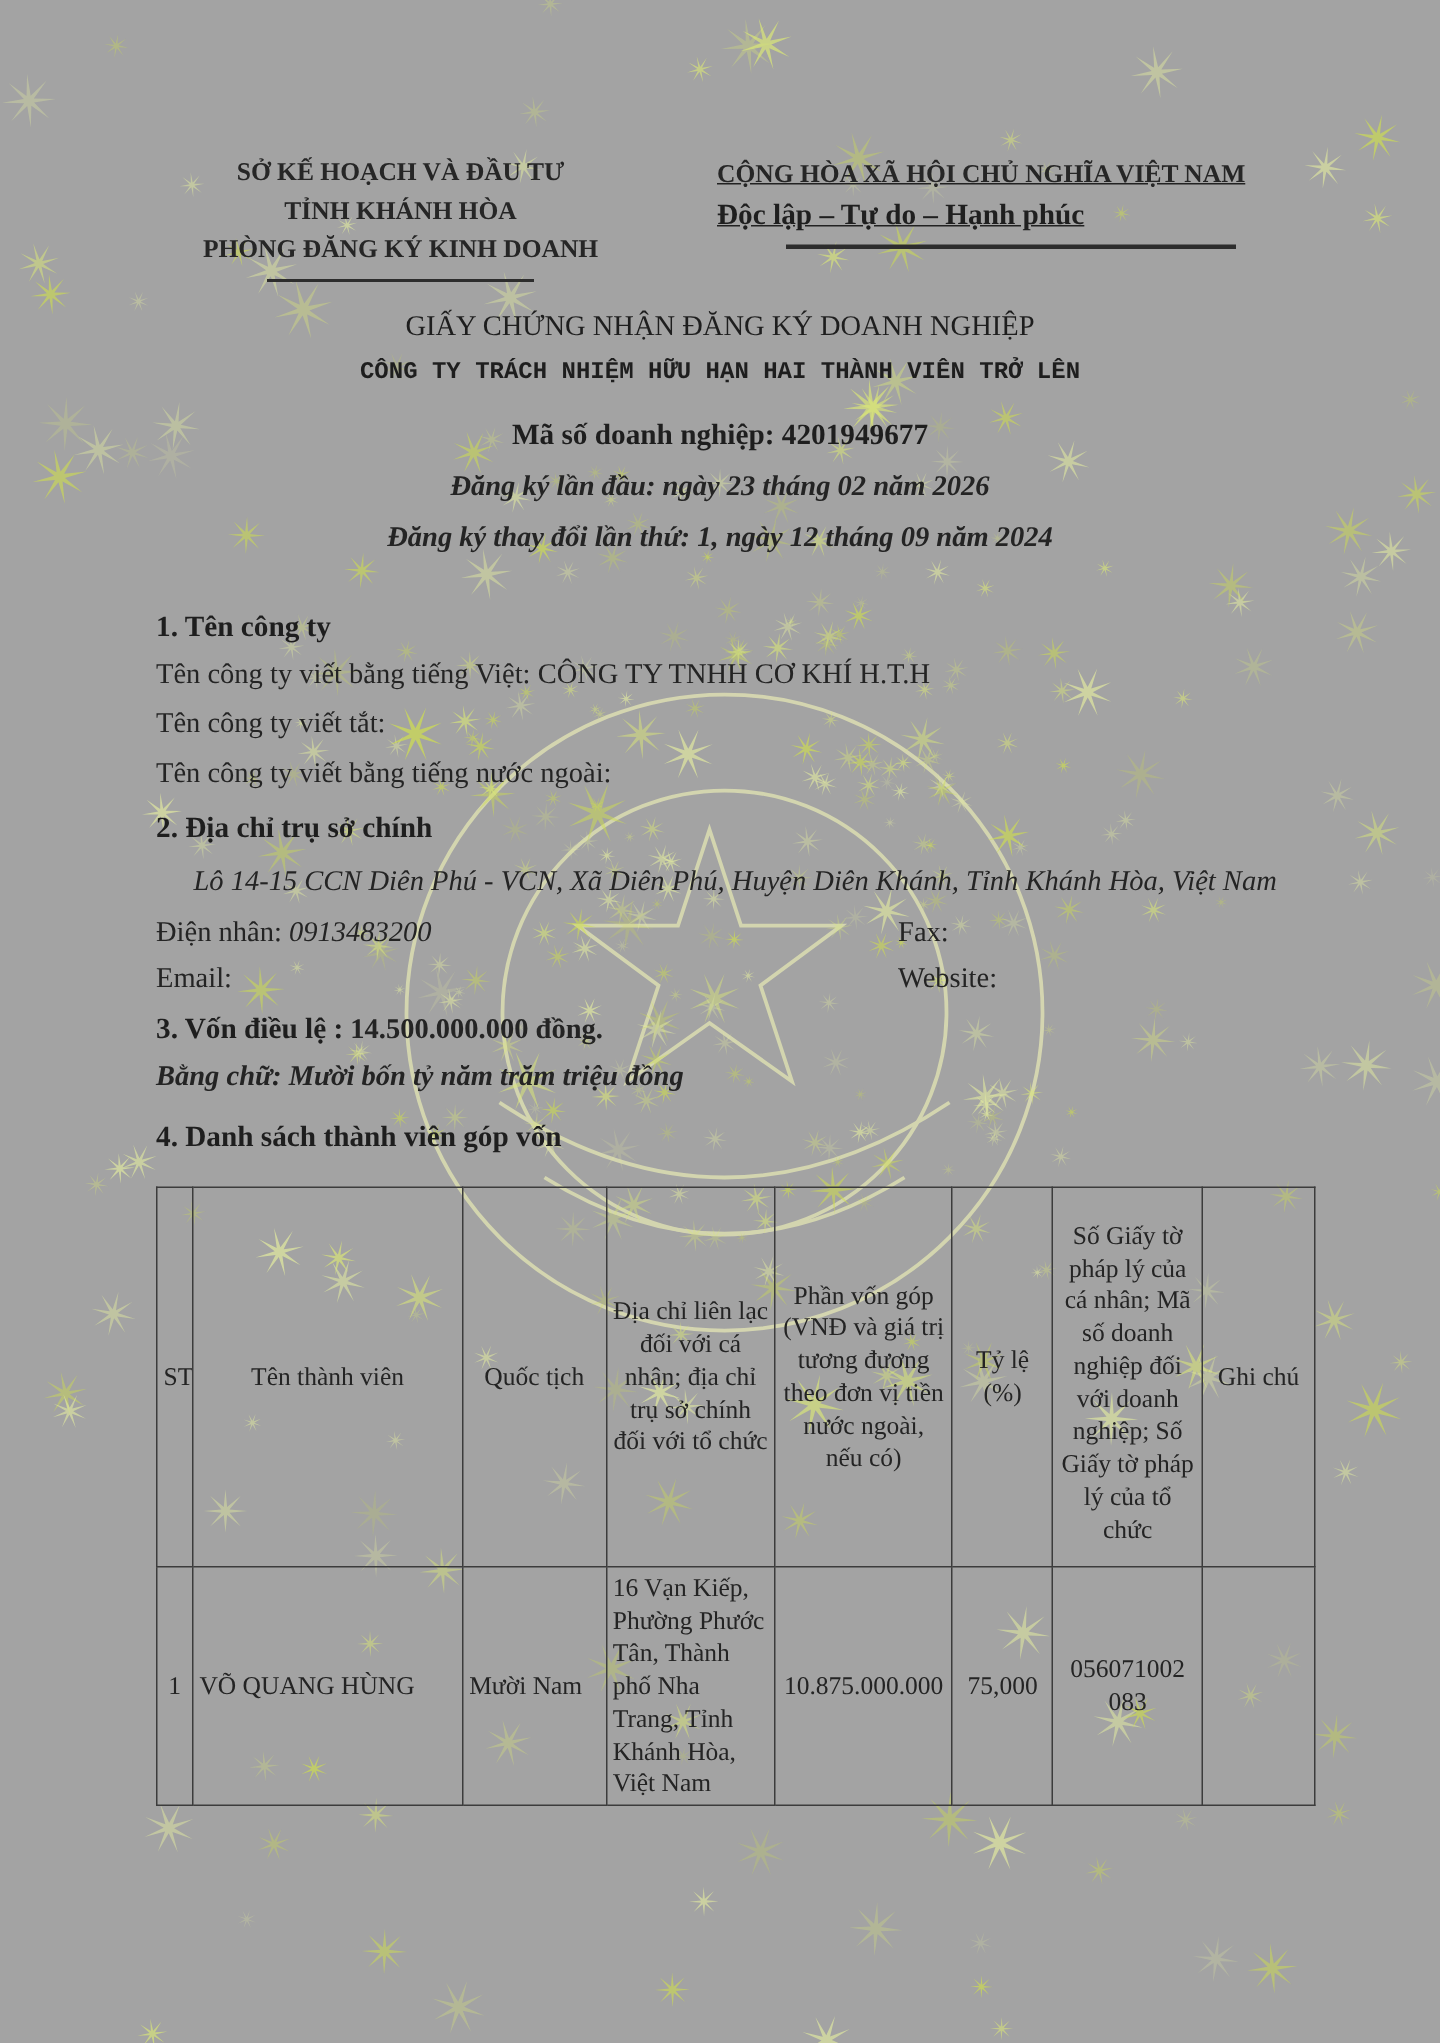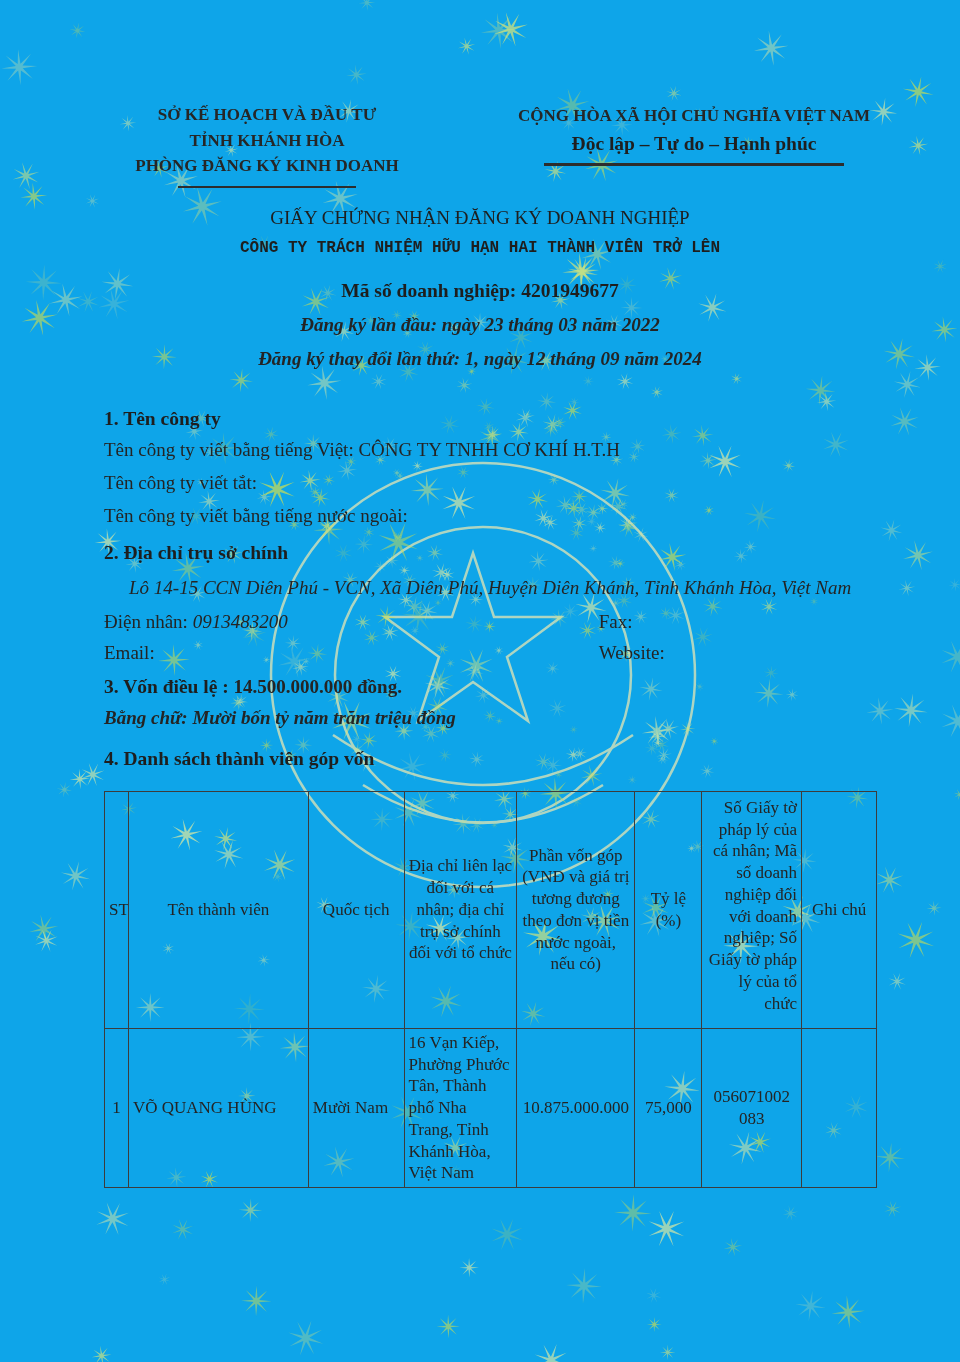--- a/index.html
+++ b/index.html
@@ -1,32 +1,32 @@
 <!DOCTYPE html>
 <html lang="vi"><head>
 <meta charset="utf-8">
 <style>
   html,body{margin:0;padding:0;background:#e8e8e8;}
   .page{
     position:relative;
     width:960px;height:1362px;
     margin:0 auto;
-    background:#0ea5e9;
+    background:#a3a3a3;
     overflow:hidden;
     font-family:"Liberation Serif","DejaVu Serif",serif;
     color:#222;
   }
   #wm-svg{position:absolute;left:0;top:0;width:960px;height:1362px;pointer-events:none;}
   .content{position:relative;z-index:2;}
 
   
   .hdr-left{position:absolute;left:92px;top:102px;width:350px;text-align:center;}
   .hdr-left .l{font-weight:bold;font-size:17px;line-height:1.5;color:#262626;}
   .hdr-left .rule{width:178px;margin:7px auto 0;border-top:2.5px solid #2d2d2d;}
-  .hdr-right{position:absolute;left:498px;top:106px;width:392px;text-align:center;}
+  .hdr-right{position:absolute;left:478px;top:106px;width:392px;text-align:left;text-decoration:underline;}
   .hdr-right .l1{font-weight:bold;font-size:17px;color:#262626;}
   .hdr-right .l2{font-weight:bold;font-size:19.5px;margin-top:7px;color:#1f1f1f;}
   .hdr-right .rule{width:300px;margin:8px auto 0;border-top:3px solid #2d2d2d;}
 
   
   .title{position:absolute;left:0;top:207px;width:960px;text-align:center;}
   .title .t1{font-weight:normal;font-size:19px;color:#1e1e1e;}
   .title .t2{font-weight:bold;font-size:16px;margin-top:10px;color:#1e1e1e;font-family:Liberation Mono, monospace;}
   .title .code{font-weight:bold;font-size:19.5px;margin-top:23px;color:#1e1e1e;}
   .title .reg{font-weight:bold;font-style:italic;font-size:19px;margin-top:12px;color:#242424;}
@@ -55,21 +55,21 @@
     color:#242424;
   }
   table.members th,table.members td{
     border:1.8px solid #3c3c3c;
     padding:3px 4px;
     font-weight:normal;
     line-height:1.28;
     overflow:hidden;
   }
   table.members thead th{height:228px;text-align:center;vertical-align:middle;}
-  table.members thead th.top{vertical-align:top;padding-top:5px;text-align:right;}
+  table.members thead th.top{vertical-align:top;padding-top:21px;}
   table.members tbody td{height:148px;vertical-align:middle;margin-left:15px;}
   td.c{text-align:center;}
   td.l{text-align:left;}
   td.top{vertical-align:top;padding-top:6px;}
 </style>
 </head>
 <body>
 
 <div class="page">
 
@@ -491,21 +491,21 @@
     <div class="hdr-right">
       <div class="l1">CỘNG HÒA XÃ HỘI CHỦ NGHĨA VIỆT NAM</div>
       <div class="l2">Độc lập – Tự do – Hạnh phúc</div>
       <div class="rule"></div>
     </div>
 
     <div class="title">
       <div class="t1">GIẤY CHỨNG NHẬN ĐĂNG KÝ DOANH NGHIỆP</div>
       <div class="t2">CÔNG TY TRÁCH NHIỆM HỮU HẠN HAI THÀNH VIÊN TRỞ LÊN</div>
       <div class="code">Mã số doanh nghiệp: 4201949677</div>
-      <div class="reg">Đăng ký lần đầu: ngày 23 tháng 03 năm 2022</div>
+      <div class="reg">Đăng ký lần đầu: ngày 23 tháng 02 năm 2026</div>
       <div class="reg">Đăng ký thay đổi lần thứ: 1, ngày 12 tháng 09 năm 2024</div>
     </div>
 
     <div class="docbody">
 
       <div class="sec-h">1. Tên công ty</div>
       <div class="line">
         <span>Tên công ty viết bằng tiếng Việt:</span>
         <span>CÔNG TY TNHH CƠ KHÍ H.T.H</span>
       </div>

